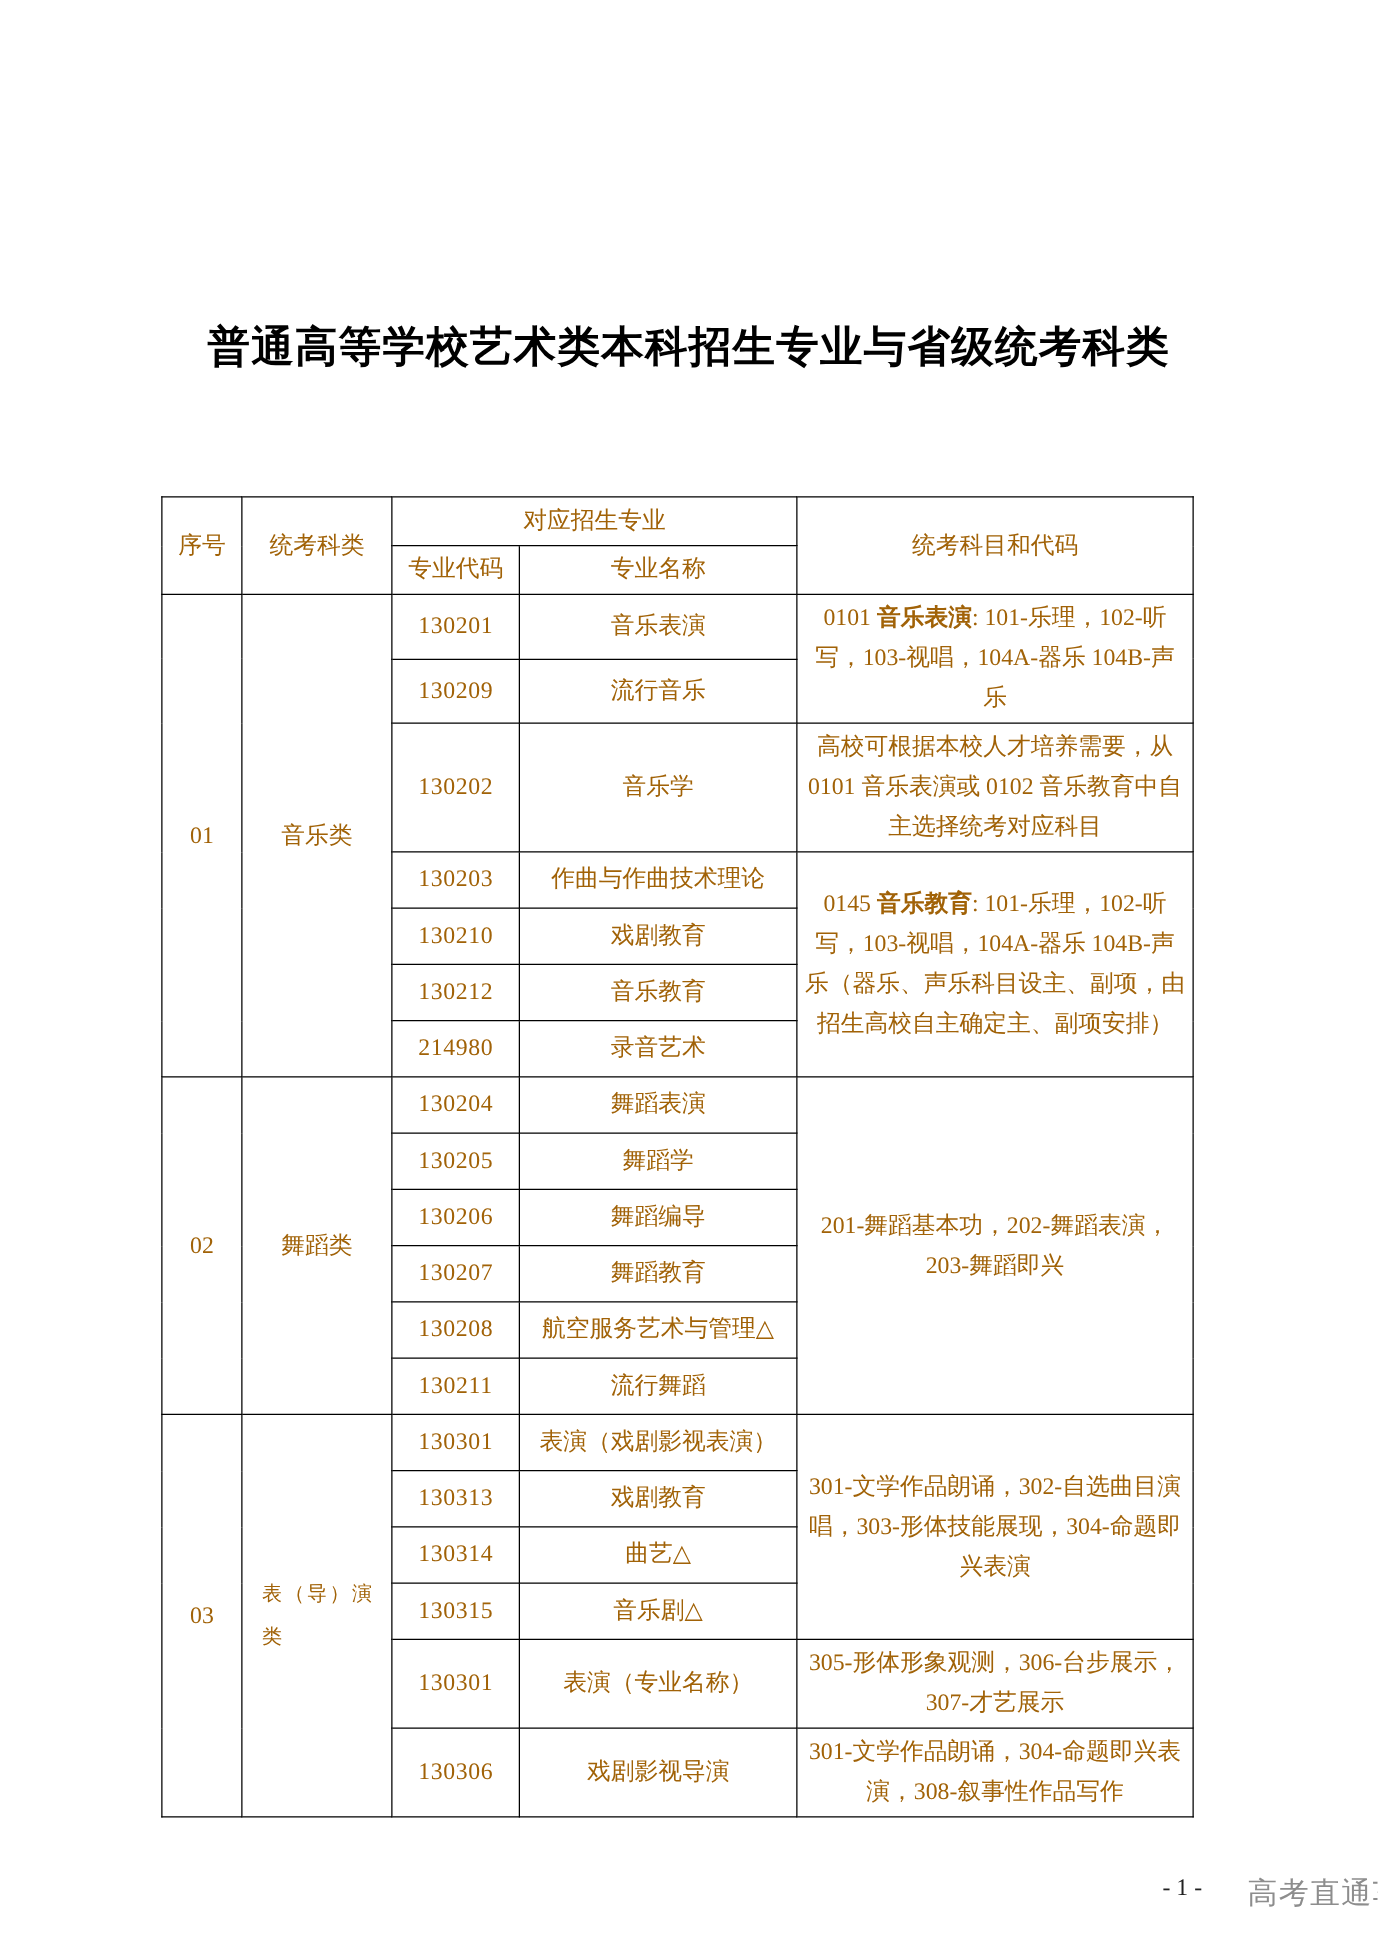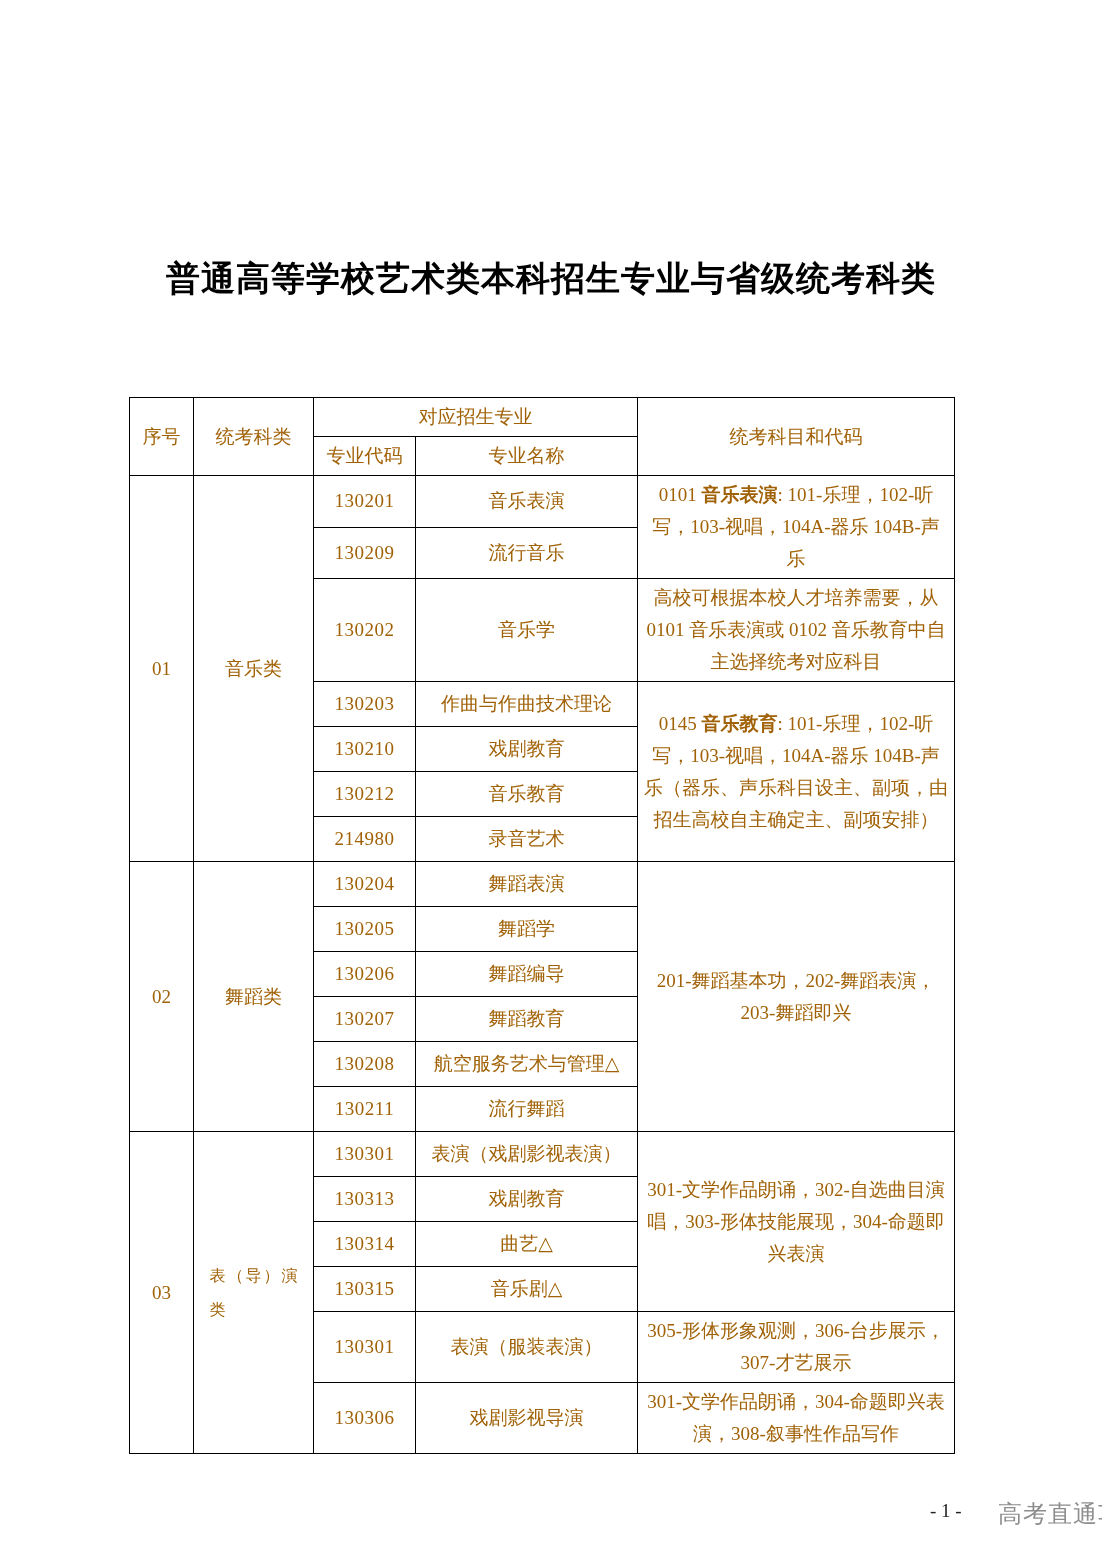--- a/index.html
+++ b/index.html
@@ -227,21 +227,21 @@
           <tr class="row-tall">
             <td class="code">130314</td>
             <td class="pname">曲艺△</td>
           </tr>
           <tr class="row-tall">
             <td class="code">130315</td>
             <td class="pname">音乐剧△</td>
           </tr>
           <tr class="row-tall">
             <td class="code">130301</td>
-            <td class="pname">表演（服装表演）</td>
+            <td class="pname">表演（专业名称）</td>
             <td class="exam" rowspan="1"><span>305-形体形象观测，306-台步展示，307-才艺展示</span></td>
           </tr>
           <tr class="row-tall">
             <td class="code">130306</td>
             <td class="pname">戏剧影视导演</td>
             <td class="exam" rowspan="1"><span>301-文学作品朗诵，304-命题即兴表演，308-叙事性作品写作</span></td>
           </tr>
         </tbody>
     </table>
   </div>

